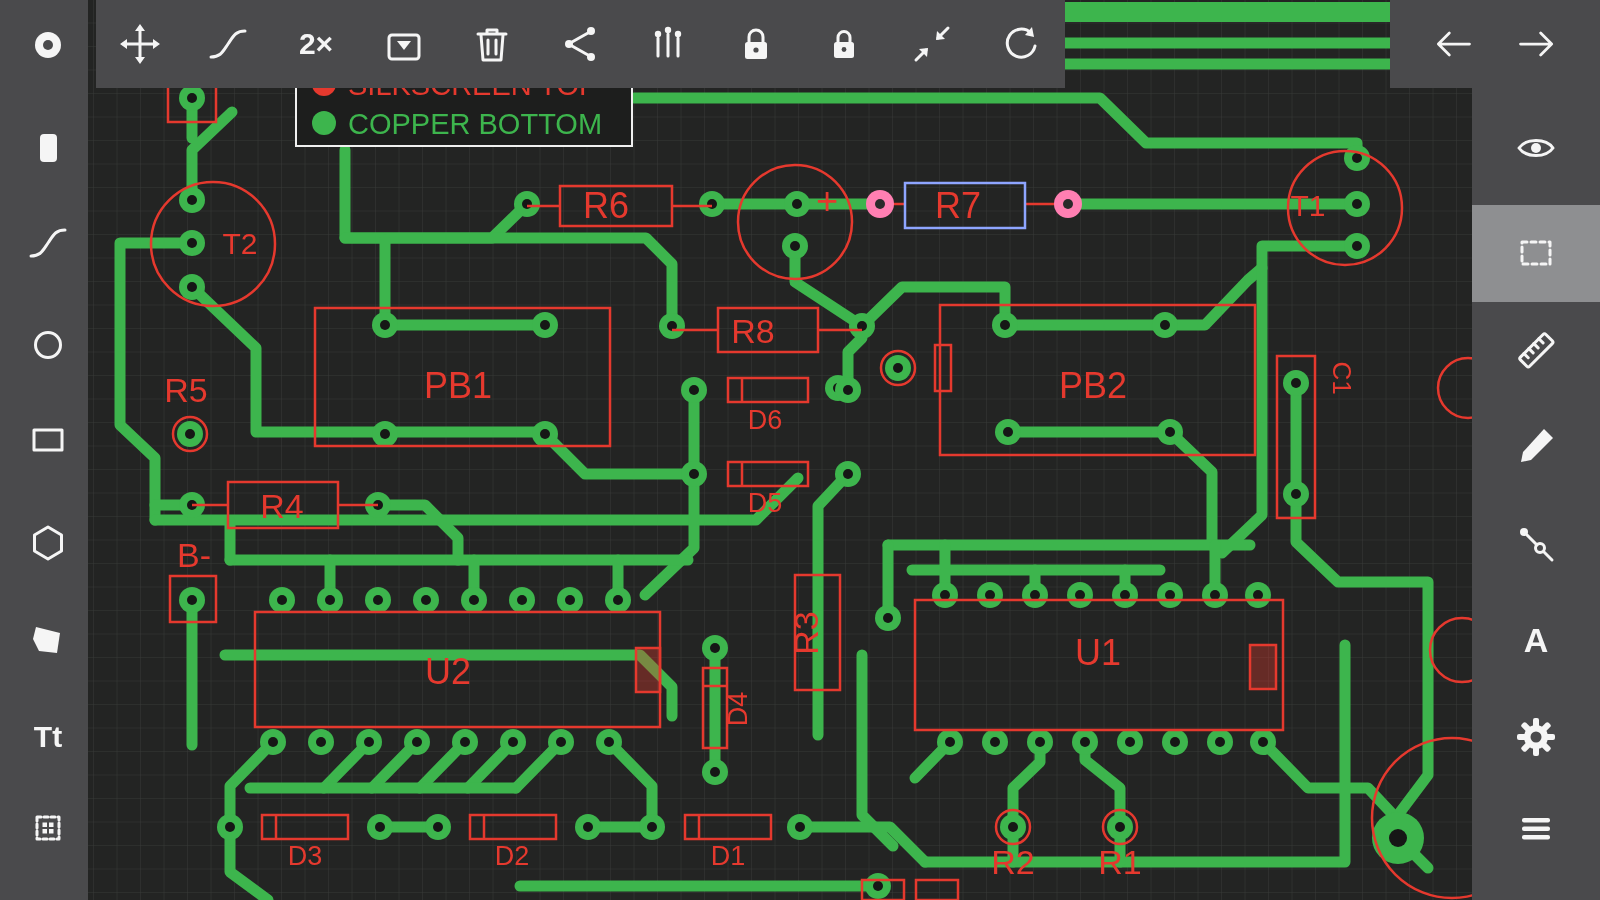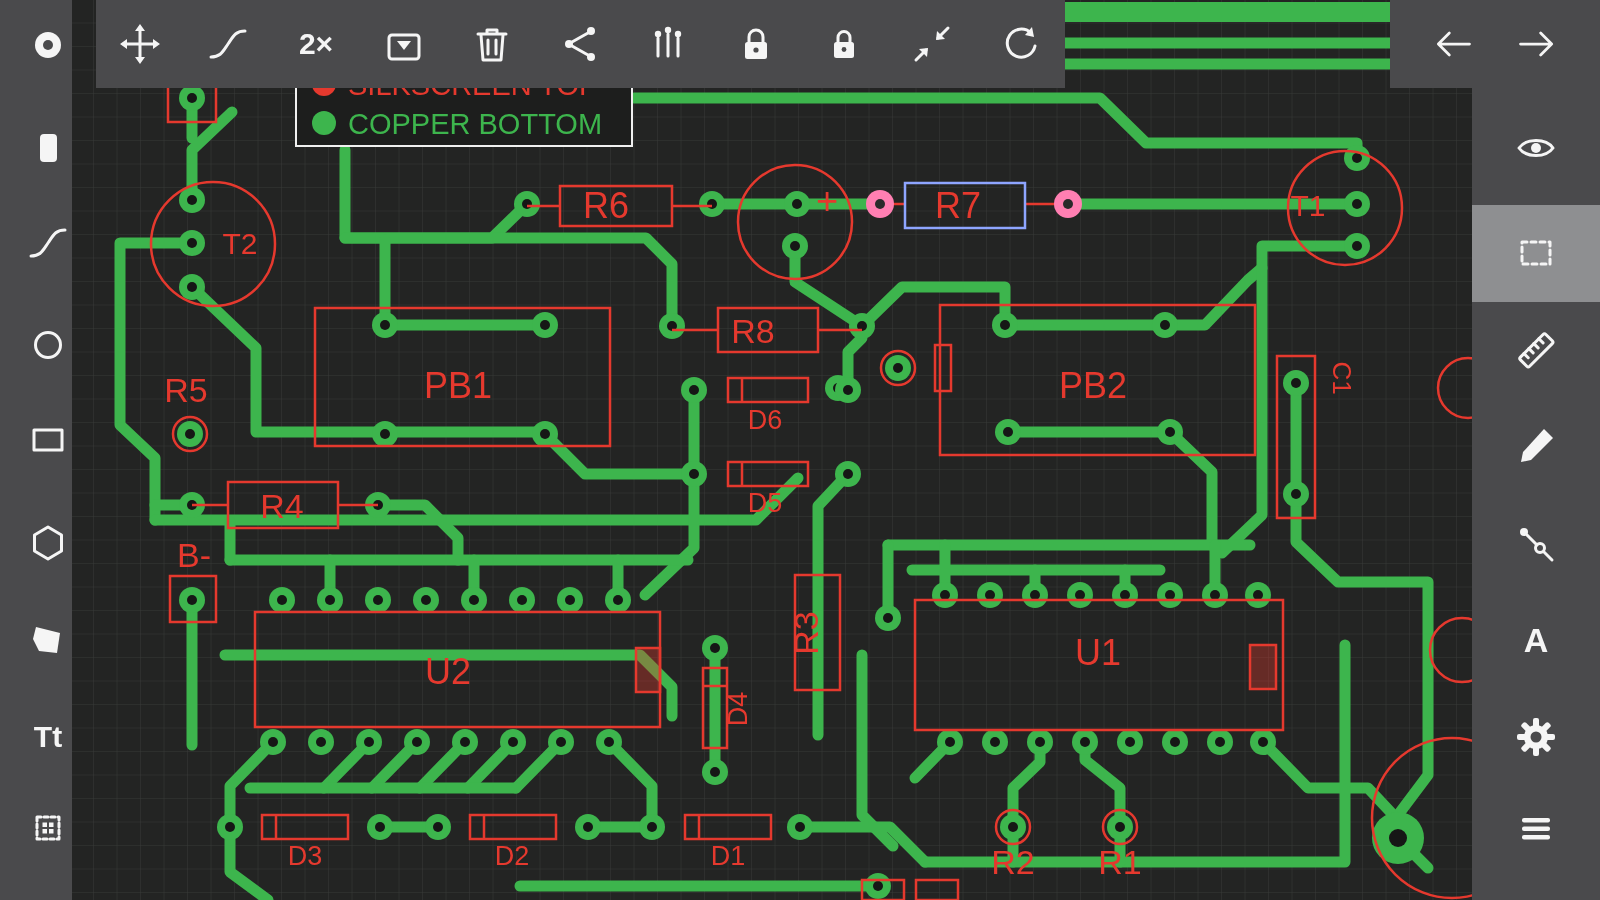--- a/index.html
+++ b/index.html
@@ -1,21 +1,21 @@
 <!DOCTYPE html>
 <html><head>
 <meta charset="utf-8">
 <style>
   html,body{margin:0;padding:0;background:#111;}
   #app{position:relative;width:1600px;height:900px;overflow:hidden;background:#232423;
        font-family:"Liberation Sans","DejaVu Sans",sans-serif;}
   #canvas{position:absolute;left:0;top:0;}
   #canvas text{font-family:"Liberation Sans","DejaVu Sans",sans-serif;}
   .toolbar{position:absolute;background:#4a4a4c;z-index:5;}
-  #left-toolbar{left:0;top:0;width:72px;height:900px;}
+  #left-toolbar{left:0;top:0;width:88px;height:900px;}
   #top-toolbar{left:96px;top:0;width:969px;height:88px;display:flex;align-items:center;
                padding-left:16px;gap:32px;box-sizing:border-box;}
   #top-nav{left:1390px;top:0;width:210px;height:88px;display:flex;align-items:center;
            justify-content:center;gap:28px;}
   #right-toolbar{left:1472px;top:88px;width:128px;height:812px;}
   .tool{width:56px;height:56px;border:none;background:transparent;padding:0;margin:0;
         display:flex;align-items:center;justify-content:center;cursor:pointer;}
   .tool svg{width:44px;height:44px;display:block;}
   .tool .txt{color:#f5f5f5;font-weight:bold;font-size:30px;line-height:1;}
   #left-toolbar .tool{position:absolute;left:20px;}

